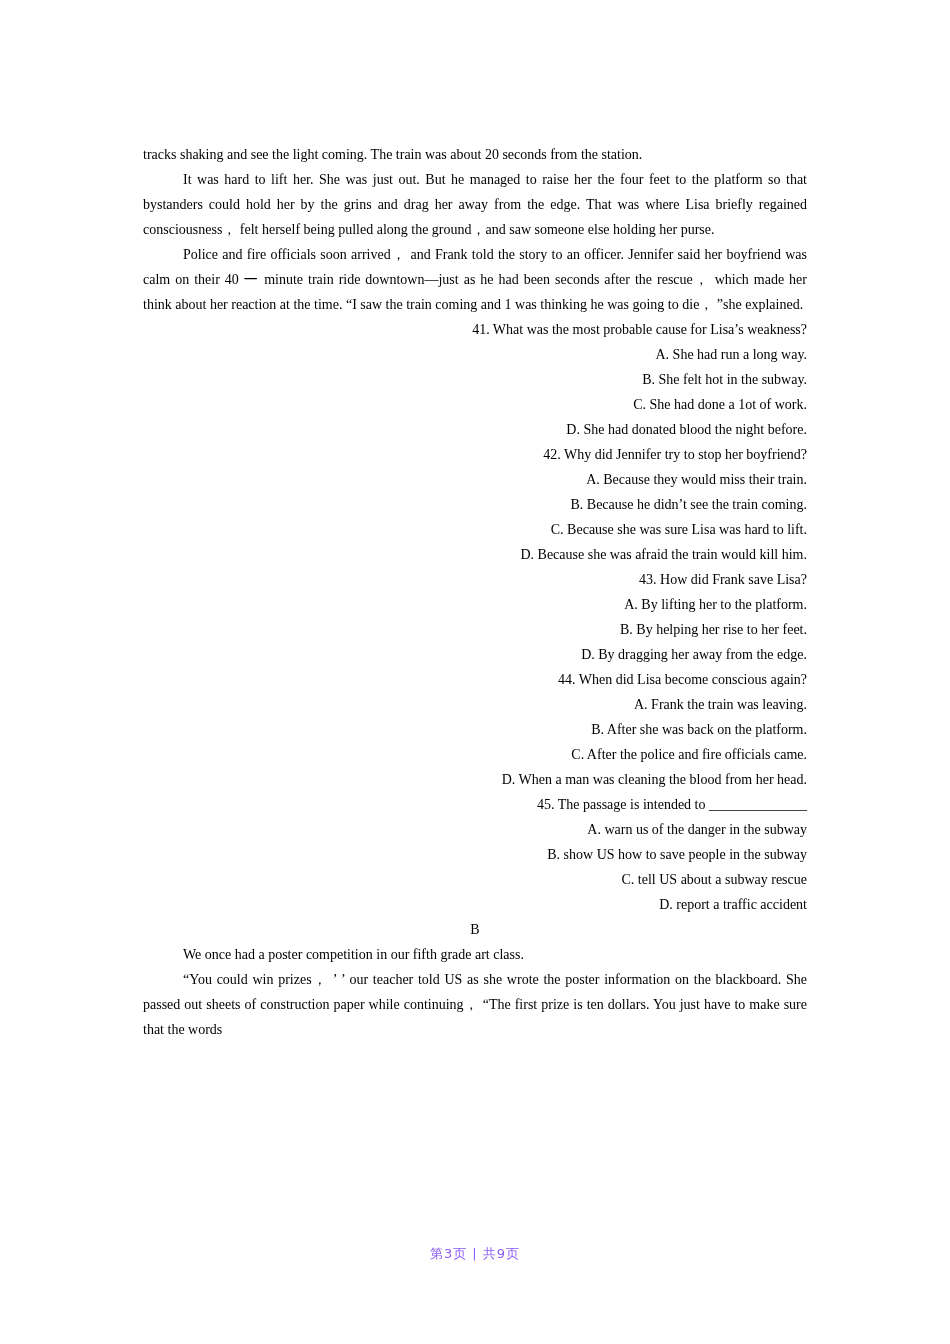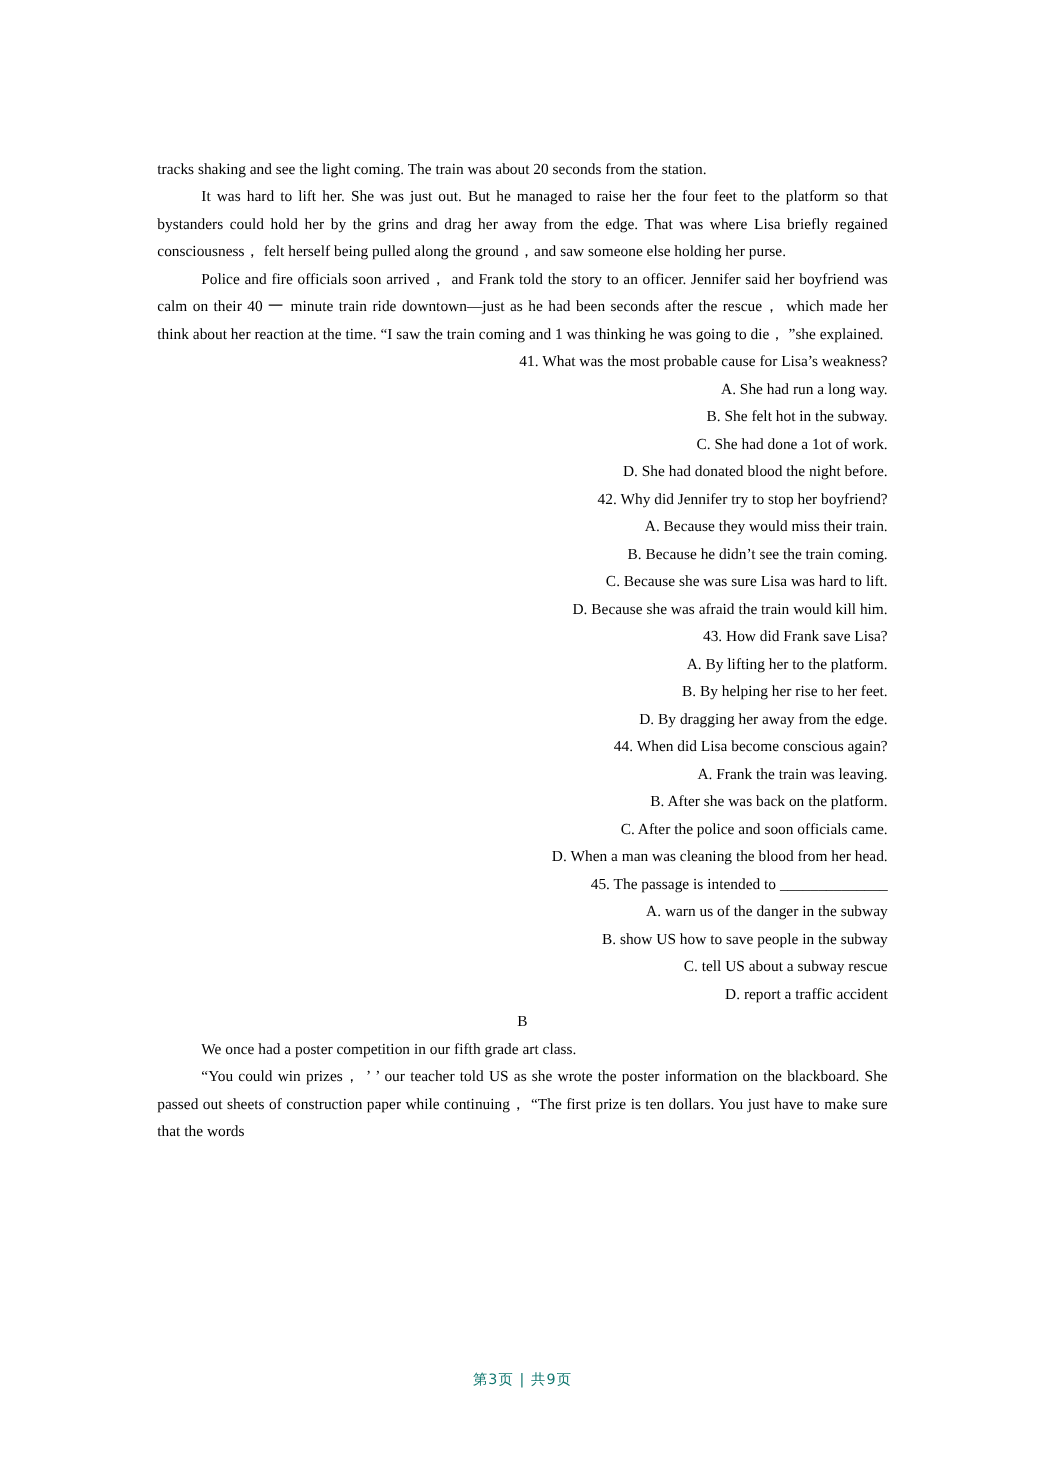--- a/index.html
+++ b/index.html
@@ -45,21 +45,21 @@
     margin: 0;
     text-align: center;
   }
   .footer {
     position: absolute;
     left: 0;
     right: 0;
     top: 1245px;
     text-align: center;
     font-size: 13px;
-    color: #0f766e;
+    color: #8b5cf6;
     font-family: "DejaVu Sans", "Liberation Sans", sans-serif;
     letter-spacing: 1px;
   }
 </style>
 </head>
 <body>
 
 <div class="page">
   <main class="content">
 
@@ -87,21 +87,21 @@
       <p class="qline">43. How did Frank save Lisa?</p>
       <p class="qline">A. By lifting her to the platform.</p>
       <p class="qline">B. By helping her rise to her feet.</p>
       <p class="qline">D. By dragging her away from the edge.</p>
     </section>
 
     <section>
       <p class="qline">44. When did Lisa become conscious again?</p>
       <p class="qline">A. Frank the train was leaving.</p>
       <p class="qline">B. After she was back on the platform.</p>
-      <p class="qline">C. After the police and soon officials came.</p>
+      <p class="qline">C. After the police and fire officials came.</p>
       <p class="qline">D. When a man was cleaning the blood from her head.</p>
     </section>
 
     <section>
       <p class="qline">45. The passage is intended to ______________</p>
       <p class="qline">A. warn us of the danger in the subway</p>
       <p class="qline">B. show US how to save people in the subway</p>
       <p class="qline">C. tell US about a subway rescue</p>
       <p class="qline">D. report a traffic accident</p>
     </section>

